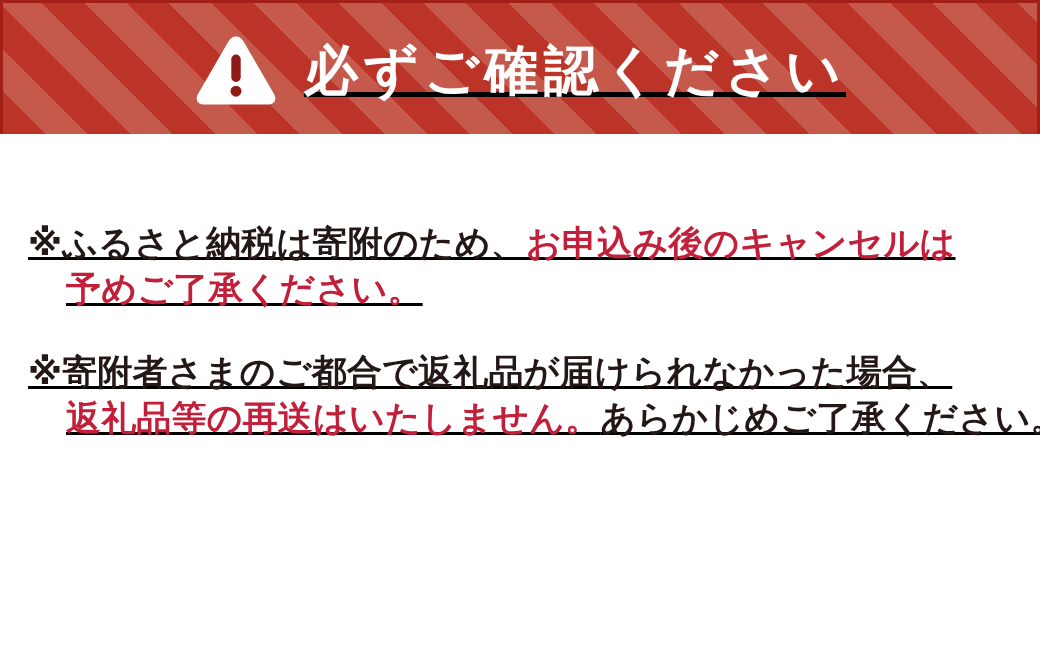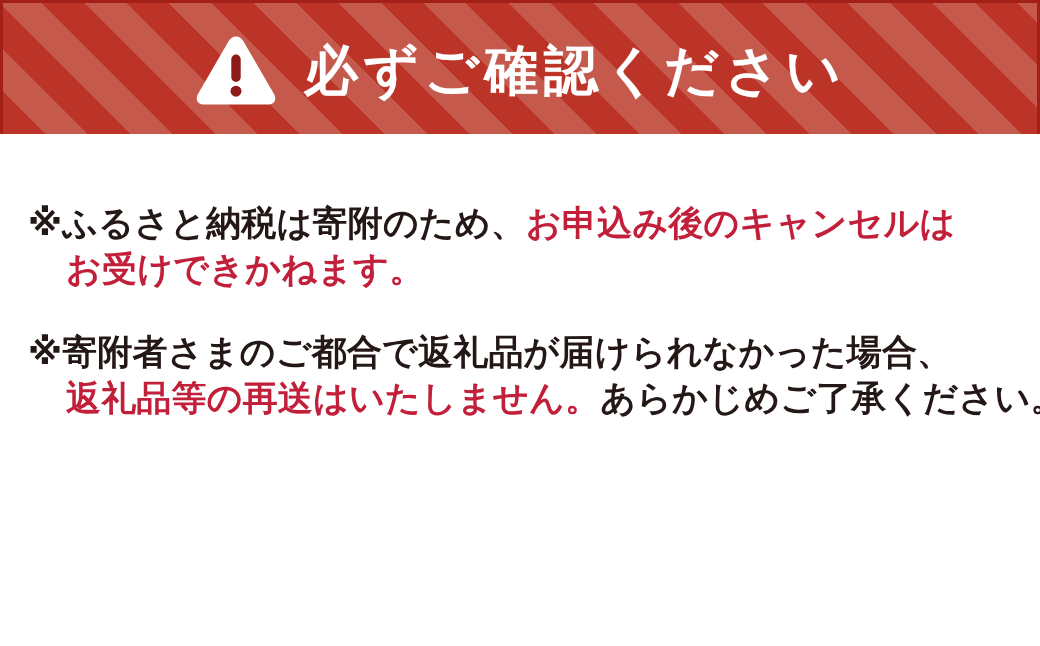--- a/index.html
+++ b/index.html
@@ -14,20 +14,21 @@
     font-family: "Liberation Sans", "DejaVu Sans", sans-serif;
     overflow: hidden;
   }
 
   .notice-card {
     position: relative;
     width: 1040px;
     height: 646px;
     background: #ffffff;
     box-sizing: border-box;
+    text-decoration: underline;
   }
 
   
   .notice-header {
     position: relative;
     width: 1040px;
     height: 134px;
     box-sizing: border-box;
     border-top: 3px solid #a32019;
     border-left: 3px solid #a32019;
@@ -67,21 +68,21 @@
     font-weight: 700;
     letter-spacing: 0.10em;
     line-height: 1;
     white-space: nowrap;
     text-shadow: 0 0 1px rgba(255,255,255,0.35);
   }
 
   
   .notice-body {
     position: relative;
-    padding: 66px 22px 0 28px;
+    padding: 86px 22px 0 28px;
     box-sizing: border-box;
   }
 
   .notice-item {
     font-size: 35px;
     line-height: 1.30;
     letter-spacing: 0.005em;
     color: #231815;
     font-weight: 700;
     margin: 0 0 29px 0;
@@ -119,21 +120,21 @@
         <circle cx="42" cy="57.2" r="5.5" fill="#8e1b18"></circle>
       </svg>
       <div class="header-title">必ずご確認ください</div>
     </div>
   </div>
 
   <div class="notice-body">
 
     <p class="notice-item gap-lg">
       <span class="line"><span class="t-black">※ふるさと納税は寄附のため、</span><span class="t-red">お申込み後のキャンセルは</span></span>
-      <span class="line indent"><span class="t-red">お受けできかねます。</span></span>
+      <span class="line indent"><span class="t-red">予めご了承ください。</span></span>
     </p>
 
 
     <p class="notice-item">
       <span class="line"><span class="t-black">※寄附者さまのご都合で返礼品が届けられなかった場合、</span></span>
       <span class="line indent"><span class="t-red">返礼品等の再送はいたしません。</span><span class="t-black">あらかじめご了承ください。</span></span>
     </p>
 
   </div>
 </div>

